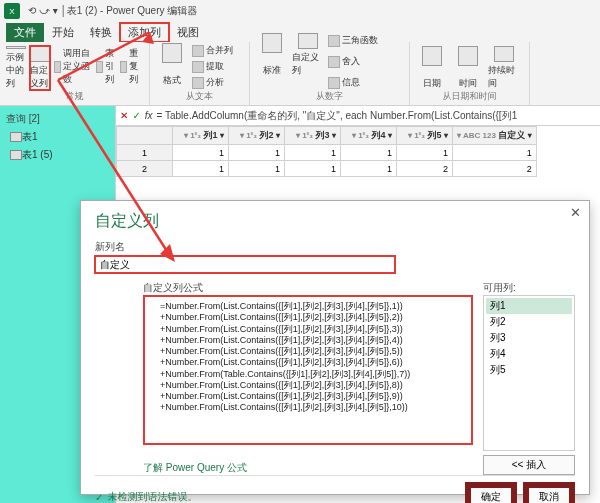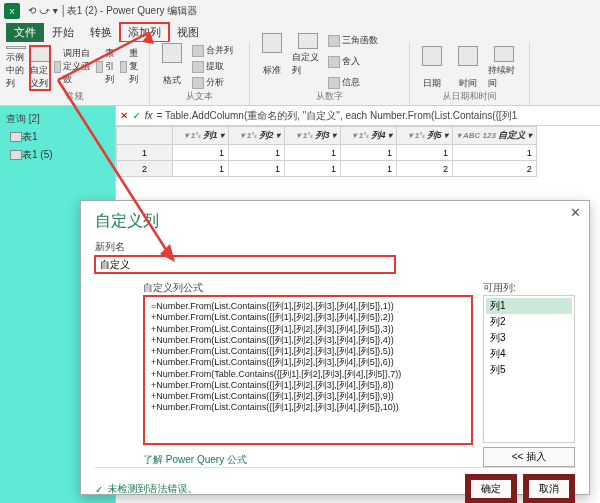--- a/index.html
+++ b/index.html
@@ -22,35 +22,35 @@
     .workspace { display: flex; height: calc(503px - 106px); }
     .sidebar { width: 116px; background: #5eead4; border-right: 1px solid #d0d0d0; padding: 4px 6px; font-size: 10px; color: #333; }
     .sidebar .head { font-size: 10px; color: #444; padding: 2px 0; }
     .sidebar .item { padding: 2px 4px; display: flex; align-items: center; }
     .sidebar .item .sheeticon { width: 12px; height: 10px; border: 1px solid #888; background: #e0e0e0; }
     .main { flex: 1; display: flex; flex-direction: column; position: relative; overflow: hidden; }
     .fxbar { height: 20px; border-bottom: 1px solid #d0d0d0; display: flex; align-items: center; font-size: 10px; color: #444; padding: 0 4px; gap: 4px; }
     .grid { flex: 1; overflow: auto; font-size: 9px; }
     table.pq { border-collapse: collapse; }
     table.pq th, table.pq td { border: 1px solid #d0d0d0; padding: 2px 4px; text-align: right; min-width: 56px; height: 16px; }
-    table.pq th { background: #f1f1f1; color: #333; font-style: italic; }
+    table.pq th { background: #f1f1f1; color: #333; }
     table.pq td.rowhead { background: #f1f1f1; text-align: center; min-width: 16px; }
     .dialog { position: absolute; left: 80px; top: 200px; width: 510px; height: 295px; background: #fff; border: 1px solid #aaa; box-shadow: 0 4px 12px rgba(0,0,0,.25); padding: 10px 14px 8px; display: flex; flex-direction: column; }
     .dialog h2 { color: #1a7a4c; font-size: 16px; font-weight: 500; margin-bottom: 8px; }
     .dialog .close { position: absolute; right: 8px; top: 4px; font-size: 13px; color: #555; cursor: pointer; }
     .dialog label { font-size: 10px; color: #444; }
     .dialog input[type=text] { width: 300px; border: 1px solid #aaa; padding: 2px 4px; font-size: 10px; margin: 2px 0 6px; }
     .dialog .row { display: flex; gap: 10px; margin-top: 2px; padding-left: 48px; }
     .formula-box { border: 2px solid #e53935; padding: 4px 6px; font-family: Consolas, monospace; font-size: 9px; color: #222; width: 330px; height: 150px; overflow: auto; line-height: 1.25; }
-    .formula-box div { white-space: nowrap; }
+    .formula-box div { white-space: nowrap; margin-left: 9px; }
     .cols-box { flex: 1; border: 1px solid #ccc; padding: 2px; font-size: 10px; height: 150px; }
     .cols-box .item { padding: 1px 4px; cursor: pointer; }
     .cols-box .item:first-child { background: #cde8d9; }
     .insert-btn { float: right; font-size: 10px; padding: 2px 8px; border: 1px solid #aaa; background: #fafafa; margin-top: 4px; cursor: pointer; }
-    .link { color: #1a7a4c; font-size: 10px; margin-top: 8px; cursor: pointer; text-decoration: none; }
+    .link { color: #1a7a4c; font-size: 10px; margin-top: 16px; cursor: pointer; text-decoration: none; }
     .footer { border-top: 1px solid #ddd; padding-top: 6px; margin-top: auto; display: flex; align-items: center; font-size: 10px; color: #1a7a4c; }
     .footer .check { color: #1a7a4c; margin-right: 4px; }
     .footer .btns { margin-left: auto; display: flex; gap: 6px; }
     .footer .btns button { font-size: 10px; padding: 2px 10px; border: 6px solid #7f1d1d; background: #fafafa; cursor: pointer; }
     .arrow { position: absolute; pointer-events: none; }
     .arrow svg line { stroke: #e53935; stroke-width: 2.5; }
     .arrow svg polygon { fill: #e53935; }
     .new-col-box { outline: 2px solid #e53935; outline-offset: -1px; }
   </style>
 </head>

